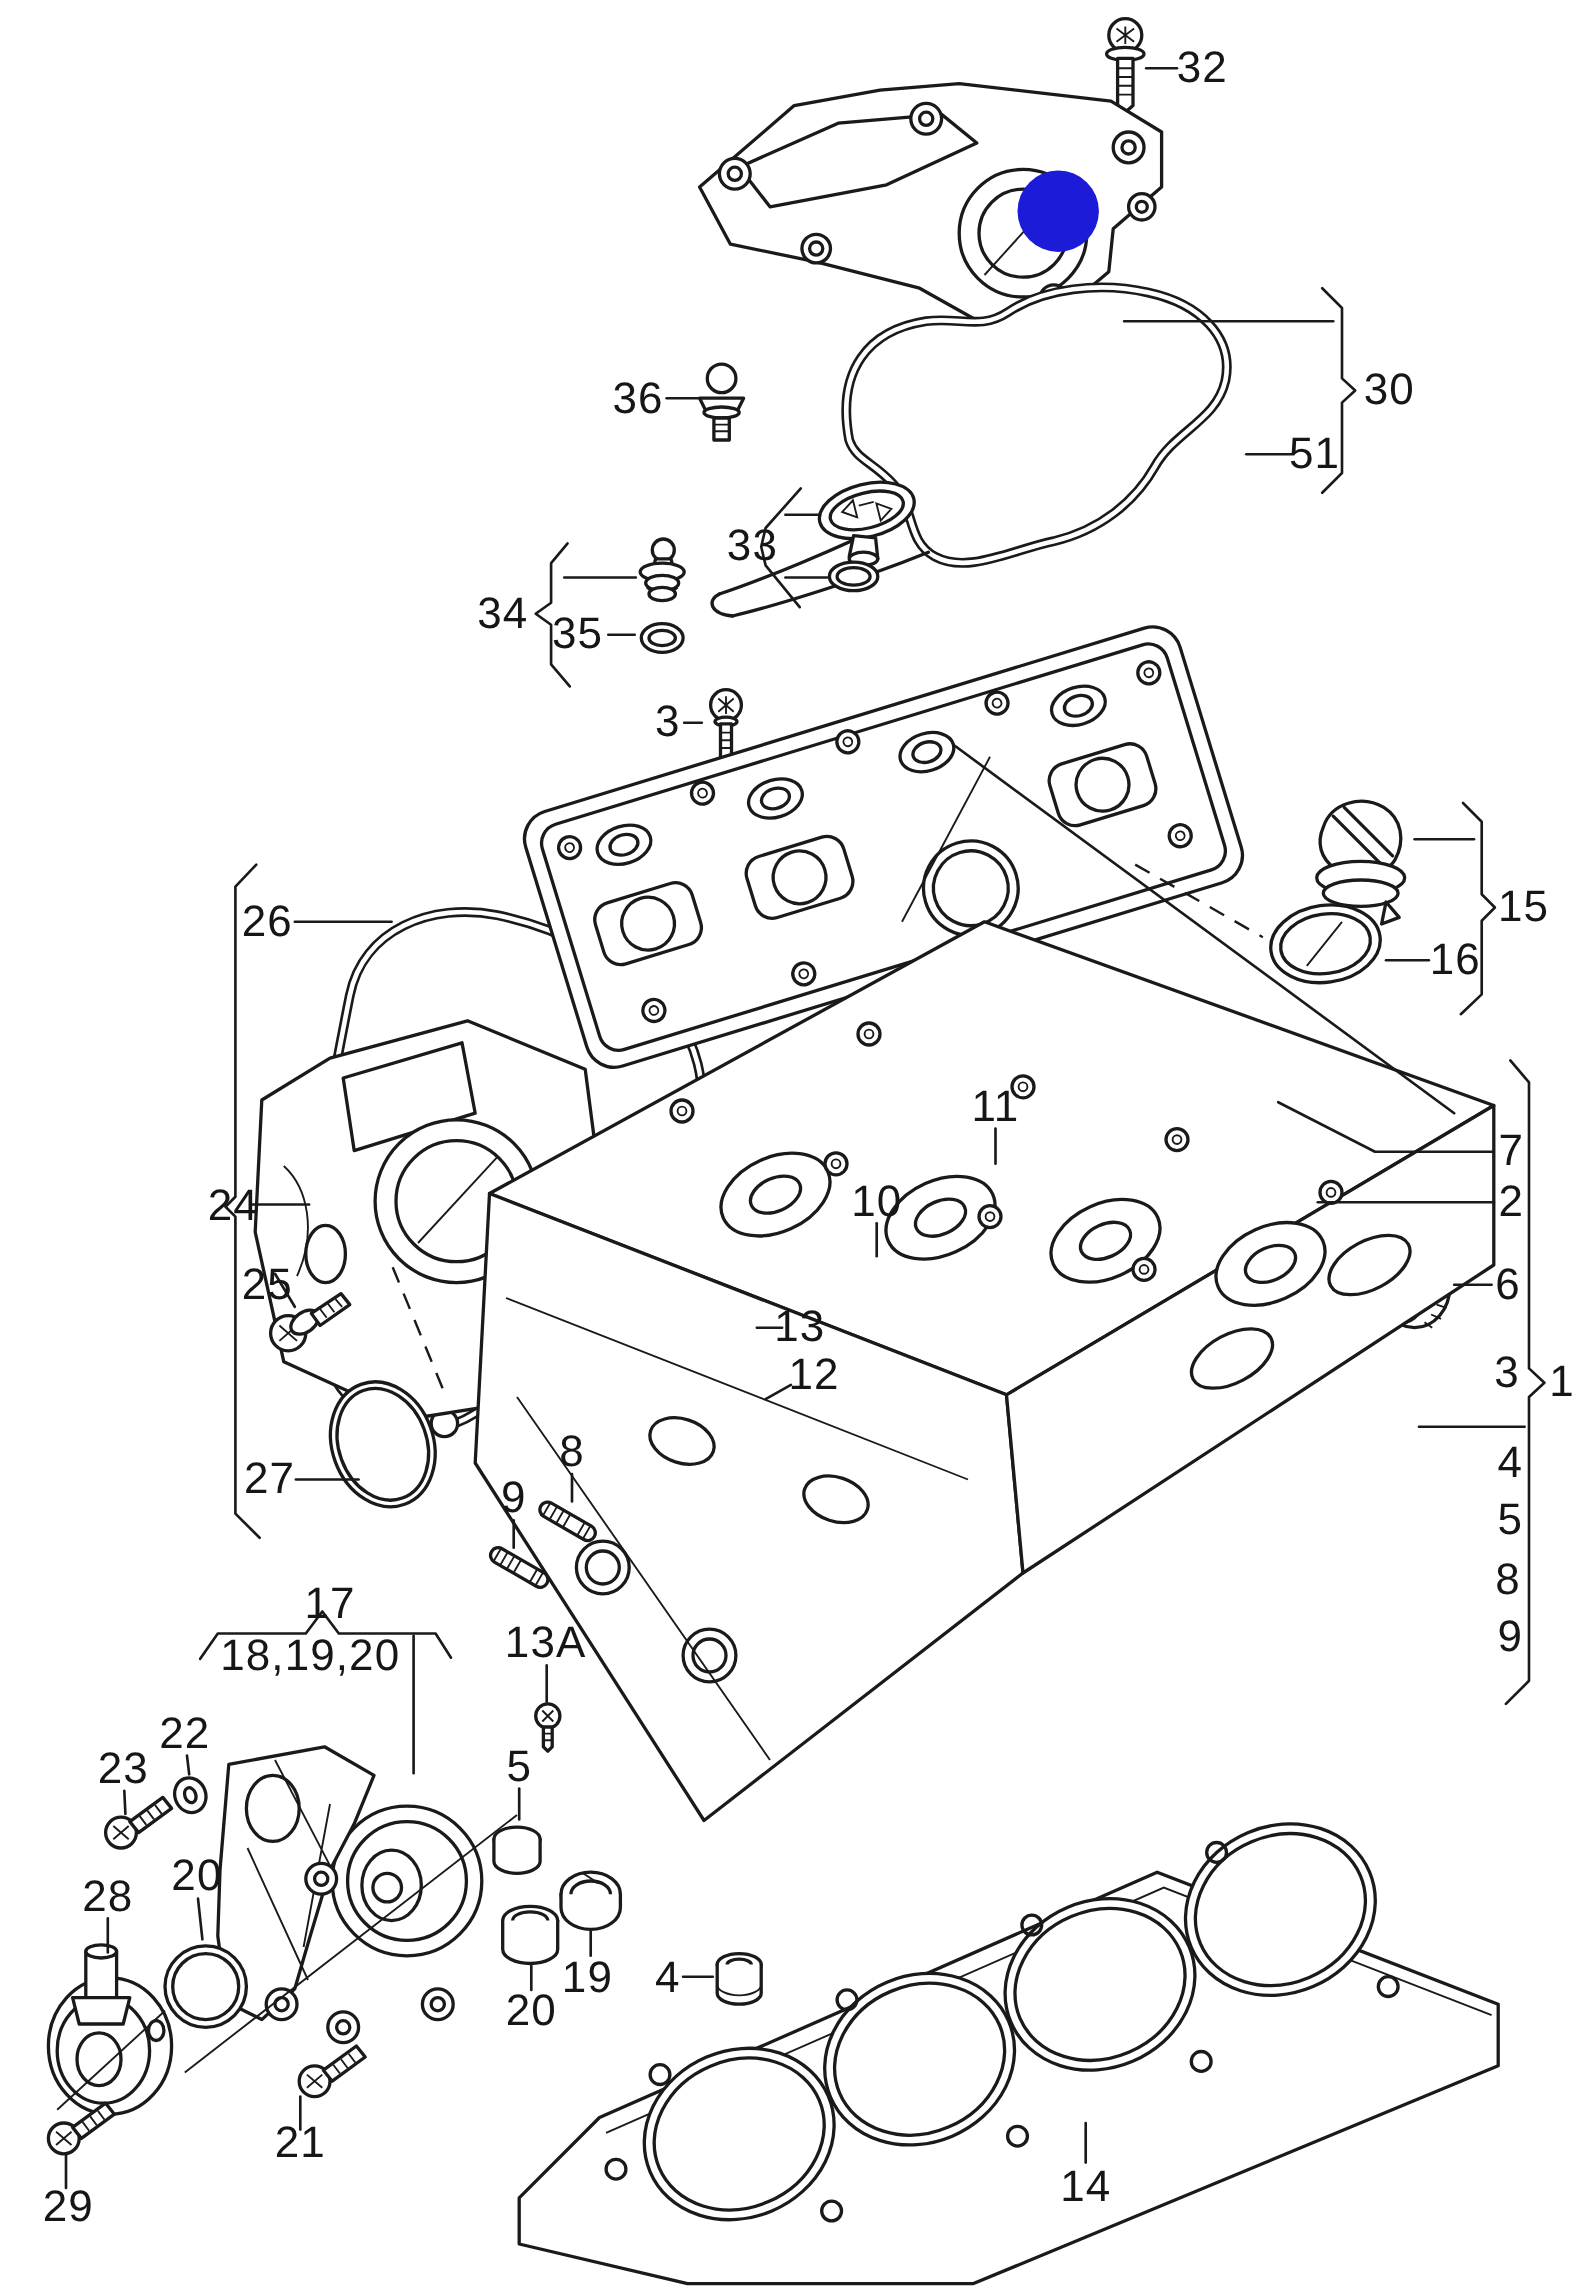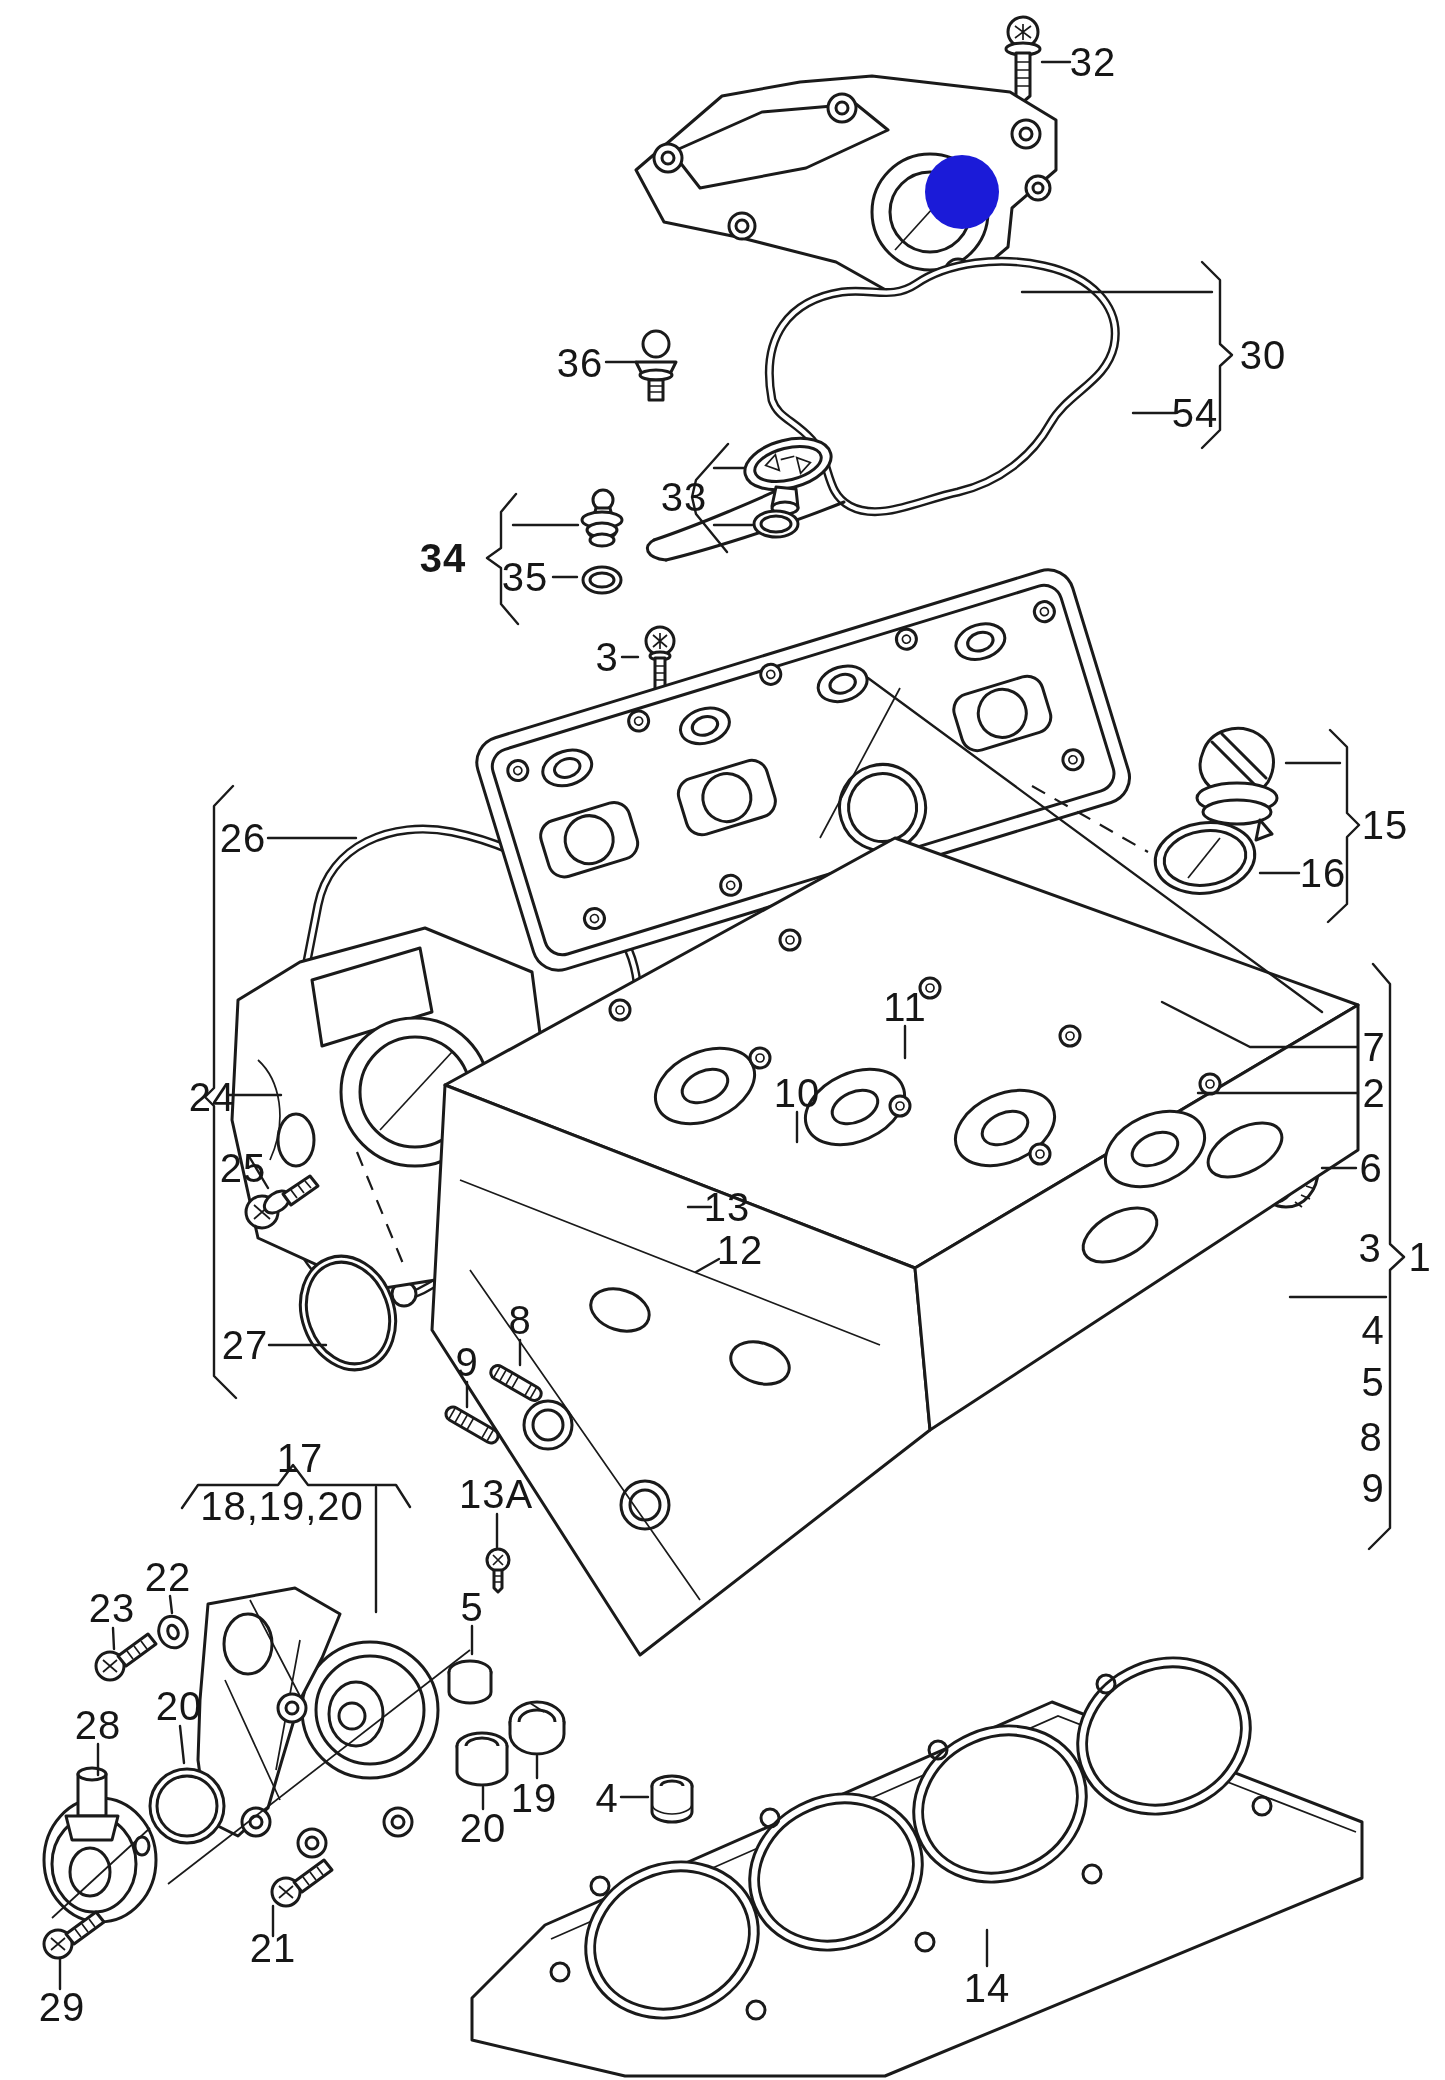--- a/index.html
+++ b/index.html
@@ -457,24 +457,24 @@
     <line class="lead" x1="483" y1="1787" x2="483" y2="1809"></line>
     <line class="lead" x1="537" y1="1756" x2="537" y2="1778"></line>
     <line class="lead" x1="621" y1="1797" x2="648" y2="1797"></line>
     <line class="lead" x1="273" y1="1906" x2="273" y2="1936"></line>
     <line class="lead" x1="60" y1="1958" x2="60" y2="1989"></line>
     <line class="lead" x1="987" y1="1930" x2="987" y2="1966"></line>
   </g>
 </svg>
 <div class="part-label" style="left: 1093px; top: 62px;">32</div>
     <div class="part-label" style="left: 1263px; top: 355px;">30</div>
-    <div class="part-label" style="left: 1195px; top: 413px;">54</div>
+    <div class="part-label" style="left: 1195px; top: 413px;">51</div>
     <div class="part-label" style="left: 580px; top: 363px;">36</div>
     <div class="part-label" style="left: 684px; top: 497px;">33</div>
-    <div class="part-label" style="left: 443px; top: 558px; font-weight: bold;">34</div>
+    <div class="part-label" style="left: 457px; top: 558px;">34</div>
     <div class="part-label" style="left: 525px; top: 577px;">35</div>
     <div class="part-label" style="left: 607px; top: 657px;">3</div>
     <div class="part-label" style="left: 1385px; top: 825px;">15</div>
     <div class="part-label" style="left: 1323px; top: 873px;">16</div>
     <div class="part-label" style="left: 243px; top: 838px;">26</div>
     <div class="part-label" style="left: 168px; top: 1097px; margin-left: 44px;">24</div>
     <div class="part-label" style="left: 243px; top: 1168px;">25</div>
     <div class="part-label" style="left: 245px; top: 1345px;">27</div>
     <div class="part-label" style="left: 905px; top: 1007px;">11</div>
     <div class="part-label" style="left: 797px; top: 1093px;">10</div>

